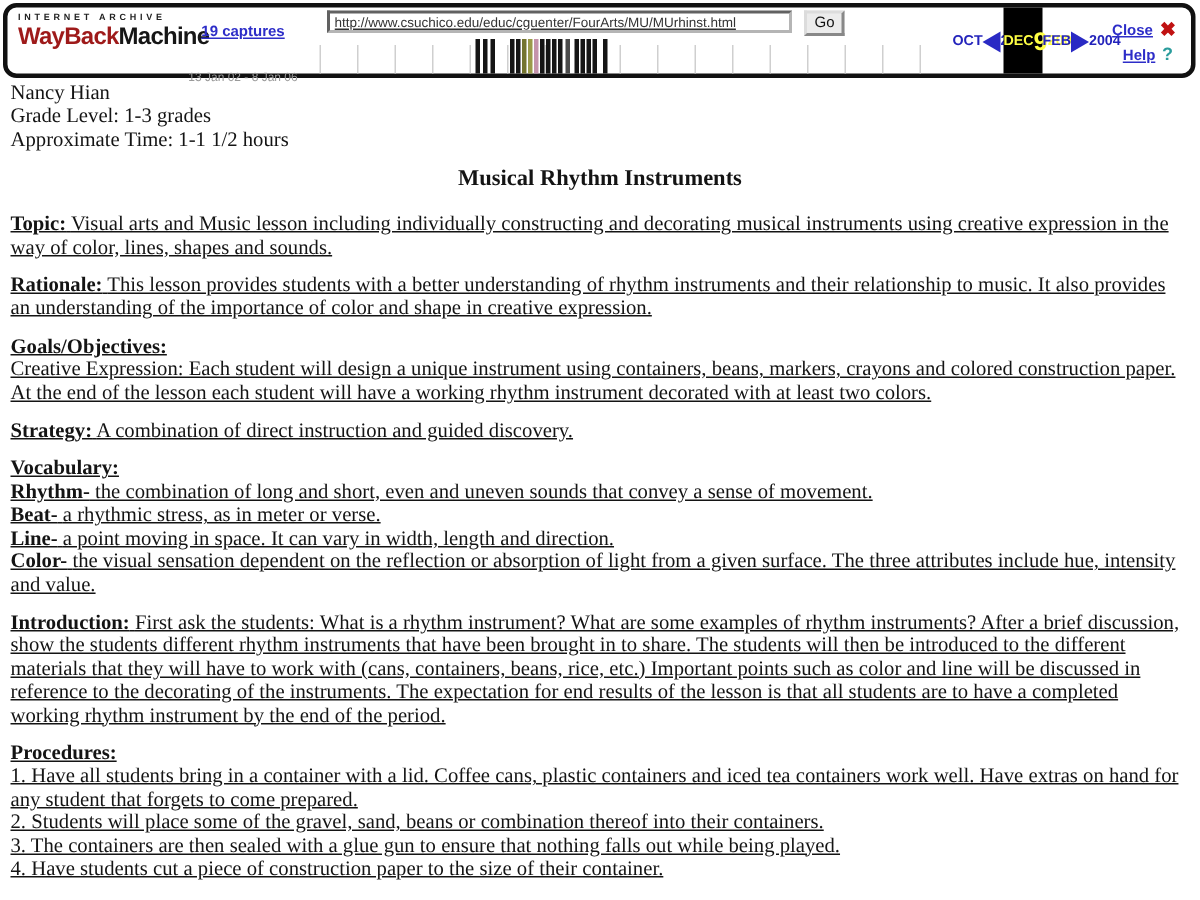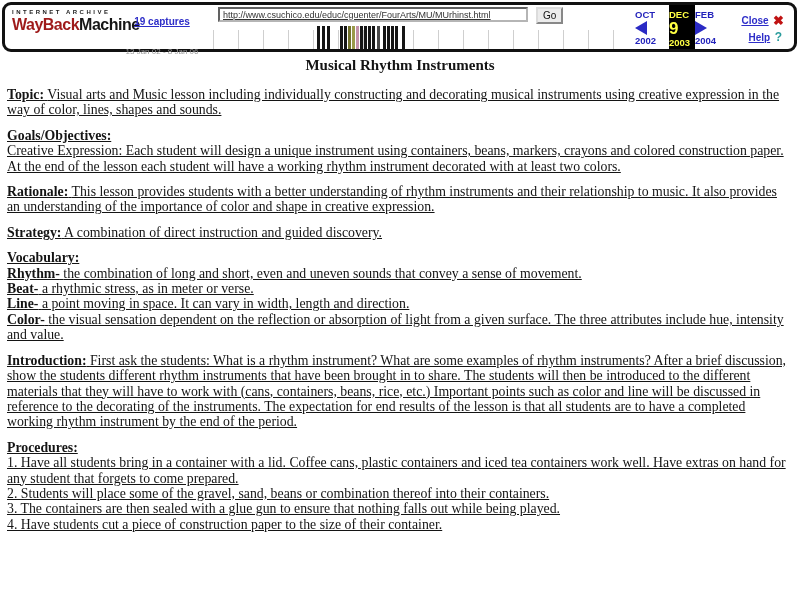--- a/index.html
+++ b/index.html
@@ -27,21 +27,21 @@
          font-family:"Liberation Sans", sans-serif;text-decoration:underline; }
   .go  { position:absolute; left:531px; top:2px; height:17px; z-index:3;
          font-size:10px; color:#111; background:#ececec; border:2px outset #dcdcdc;
          padding:0 5px; cursor:pointer; font-family:"Liberation Sans", sans-serif; }
 
   .timeline { position:absolute; left:0; top:0; width:100%; height:100%; z-index:1; }
   .tick { position:absolute; top:25px; width:1px; height:19px; background:#cfcfcf; }
   .cbar { position:absolute; top:21px; width:3px; height:23px; }
 
   .nav { position:absolute; left:630px; top:0; height:100%; display:flex; z-index:2; }
-  .col { width:34px; display:flex; flex-direction:column; align-items:flex-start;
+  .col { width:34px; display:flex; flex-direction:row; align-items:center;
          justify-content:space-between; padding:4px 0 3px 0; }
   .col.cur { width:26px; background:#000; }
   .mon,.yr { font-size:9.5px; font-weight:bold; color:#2323bb; cursor:pointer; }
   .cur .mon,.cur .yr { color:#ffff44; cursor:default; }
   .day { font-size:17px; font-weight:bold; color:#ffff44; line-height:17px; }
   .arrow-left  { width:0; height:0; border-top:7px solid transparent; border-bottom:7px solid transparent;
                  border-right:12px solid #2a2ac4; cursor:pointer; }
   .arrow-right { width:0; height:0; border-top:7px solid transparent; border-bottom:7px solid transparent;
                  border-left:12px solid #2a2ac4; cursor:pointer; }
 
@@ -144,28 +144,33 @@
     <div class="help-box">
       <a class="tlink">Help</a>
       <span class="q">?</span>
     </div>
 
   </div>
 </div>
 
 <div class="doc">
 
+  <div class="hdr">
+    <div class="hline">Nancy Hian</div>
+    <div class="hline">Grade Level: 1-3 grades</div>
+    <div class="hline">Approximate Time: 1-1 1/2 hours</div>
+  </div>
 
   <div class="title">Musical Rhythm Instruments</div>
 
   <p><b>Topic:</b> <span>Visual arts and Music lesson including individually constructing and decorating musical instruments using creative expression in the way of color, lines, shapes and sounds.</span></p>
 
+  <p><b>Rationale:</b> <span>This lesson provides students with a better understanding of rhythm instruments and their relationship to music. It also provides an understanding of the importance of color and shape in creative expression.</span></p>
+
   <p><b class="blk">Goals/Objectives:</b><span>Creative Expression: Each student will design a unique instrument using containers, beans, markers, crayons and colored construction paper. At the end of the lesson each student will have a working rhythm instrument decorated with at least two colors.</span></p>
-
-  <p><b>Rationale:</b> <span>This lesson provides students with a better understanding of rhythm instruments and their relationship to music. It also provides an understanding of the importance of color and shape in creative expression.</span></p>
 
   <p><b>Strategy:</b> <span>A combination of direct instruction and guided discovery.</span></p>
 
   <p>
     <b class="blk">Vocabulary:</b>
     <span class="blk"><b>Rhythm-</b> <span>the combination of long and short, even and uneven sounds that convey a sense of movement.</span></span>
     <span class="blk"><b>Beat-</b> <span>a rhythmic stress, as in meter or verse.</span></span>
     <span class="blk"><b>Line-</b> <span>a point moving in space. It can vary in width, length and direction.</span></span>
     <span class="blk"><b>Color-</b> <span>the visual sensation dependent on the reflection or absorption of light from a given surface. The three attributes include hue, intensity and value.</span></span>
   </p>

